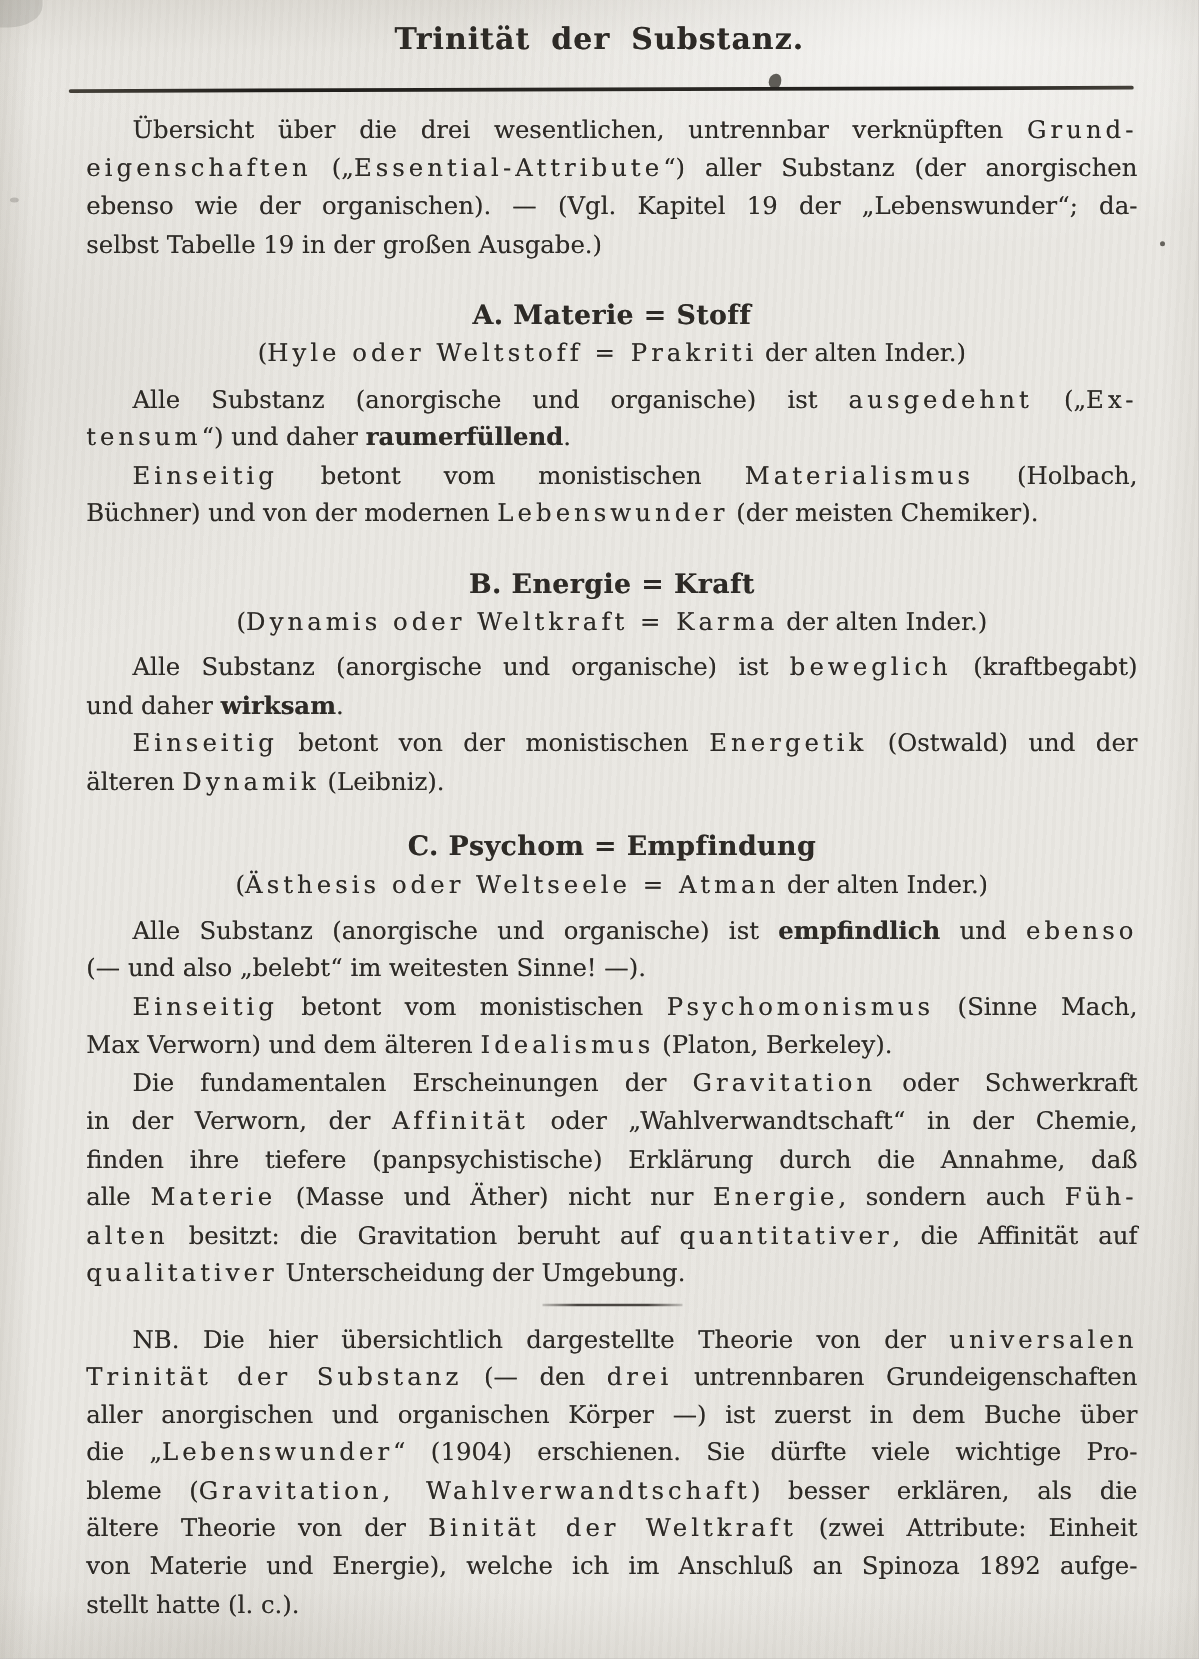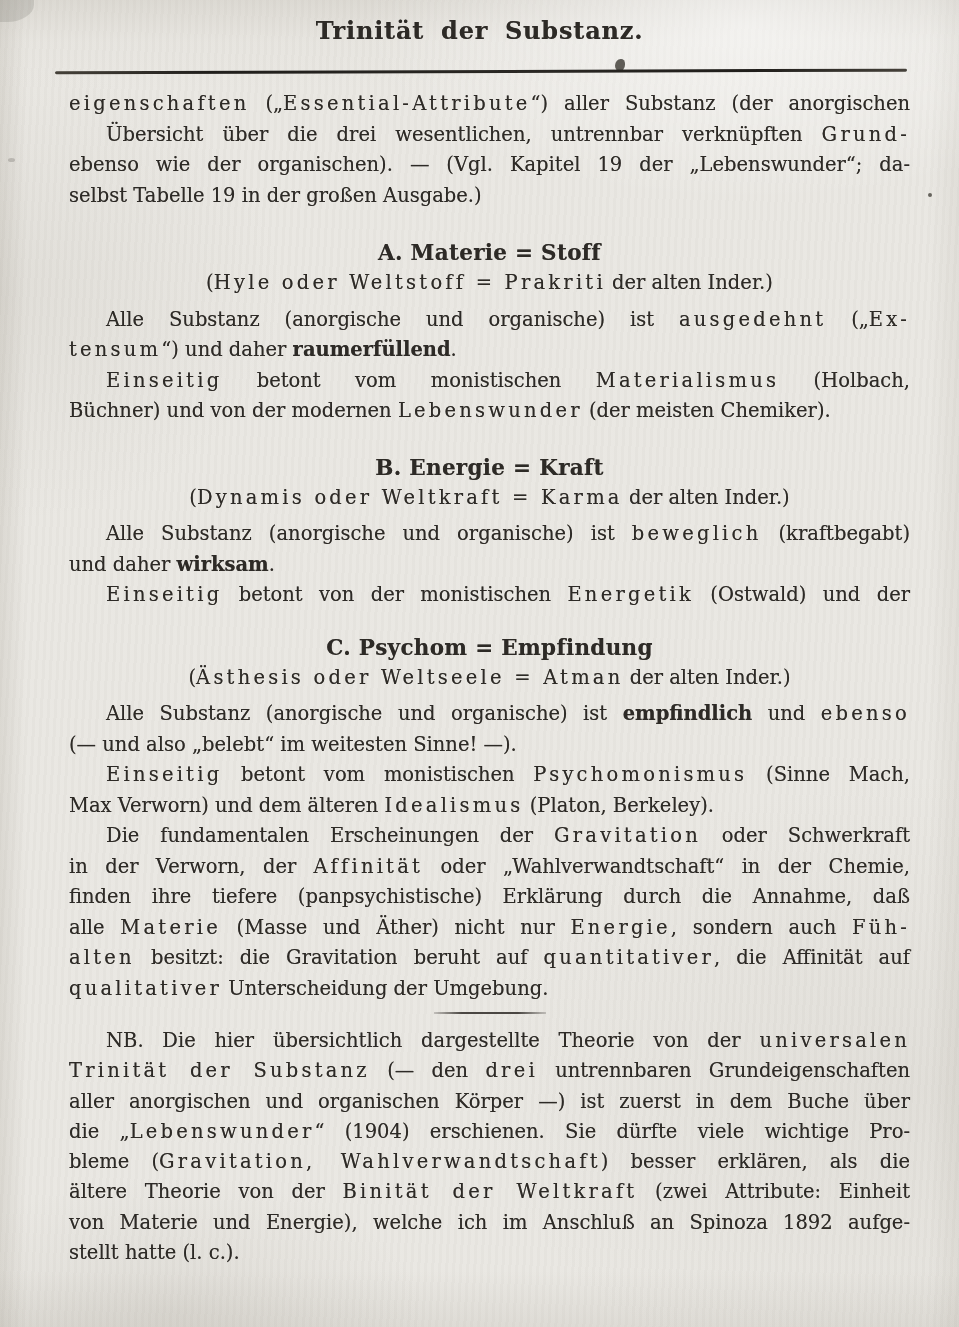--- a/index.html
+++ b/index.html
@@ -69,22 +69,22 @@
 </head>
 <body>
 
 <div class="page">
   <h1 class="title">Trinität der Substanz.</h1>
   <div class="speck rule-smudge"></div>
   <div class="rule"></div>
 
   <div class="content">
     <div class="para">
+        <div class="line indent"><span>Übersicht über die drei wesentlichen, untrennbar verknüpften </span><span class="sp">Grund-</span></div>
         <div class="line"><span class="sp">eigenschaften</span><span> („</span><span class="sp">Essential-Attribute</span><span>“) aller Substanz (der anorgischen</span></div>
-        <div class="line indent"><span>Übersicht über die drei wesentlichen, untrennbar verknüpften </span><span class="sp">Grund-</span></div>
         <div class="line"><span>ebenso wie der organischen). — (Vgl. Kapitel 19 der „Lebenswunder“; da-</span></div>
         <div class="line last"><span>selbst Tabelle 19 in der großen Ausgabe.)</span></div>
       </div>
 
     <div class="heading h-a">A. Materie = Stoff</div>
     <div class="subheading">
         <div class="line last"><span>(</span><span class="sp">Hyle oder Weltstoff = Prakriti</span><span> der alten Inder.)</span></div>
       </div>
     <div class="para para-start">
         <div class="line indent"><span>Alle Substanz (anorgische und organische) ist </span><span class="sp">ausgedehnt</span><span> („</span><span class="sp">Ex-</span></div>
@@ -98,20 +98,21 @@
     <div class="heading h-b">B. Energie = Kraft</div>
     <div class="subheading">
         <div class="line last"><span>(</span><span class="sp">Dynamis oder Weltkraft = Karma</span><span> der alten Inder.)</span></div>
       </div>
     <div class="para para-start">
         <div class="line indent"><span>Alle Substanz (anorgische und organische) ist </span><span class="sp">beweglich</span><span> (kraftbegabt)</span></div>
         <div class="line last"><span>und daher </span><span class="b">wirksam</span><span>.</span></div>
       </div>
     <div class="para">
         <div class="line indent"><span class="sp">Einseitig</span><span> betont von der monistischen </span><span class="sp">Energetik</span><span> (Ostwald) und der</span></div>
+        <div class="line last"><span>älteren </span><span class="sp">Dynamik</span><span> (Leibniz).</span></div>
       </div>
 
     <div class="heading h-c">C. Psychom = Empfindung</div>
     <div class="subheading">
         <div class="line last"><span>(</span><span class="sp">Ästhesis oder Weltseele = Atman</span><span> der alten Inder.)</span></div>
       </div>
     <div class="para para-start">
         <div class="line indent"><span>Alle Substanz (anorgische und organische) ist </span><span class="b">empfindlich</span><span> und </span><span class="sp">ebenso</span></div>
         <div class="line last"><span>(— und also „belebt“ im weitesten Sinne! —).</span></div>
       </div>

